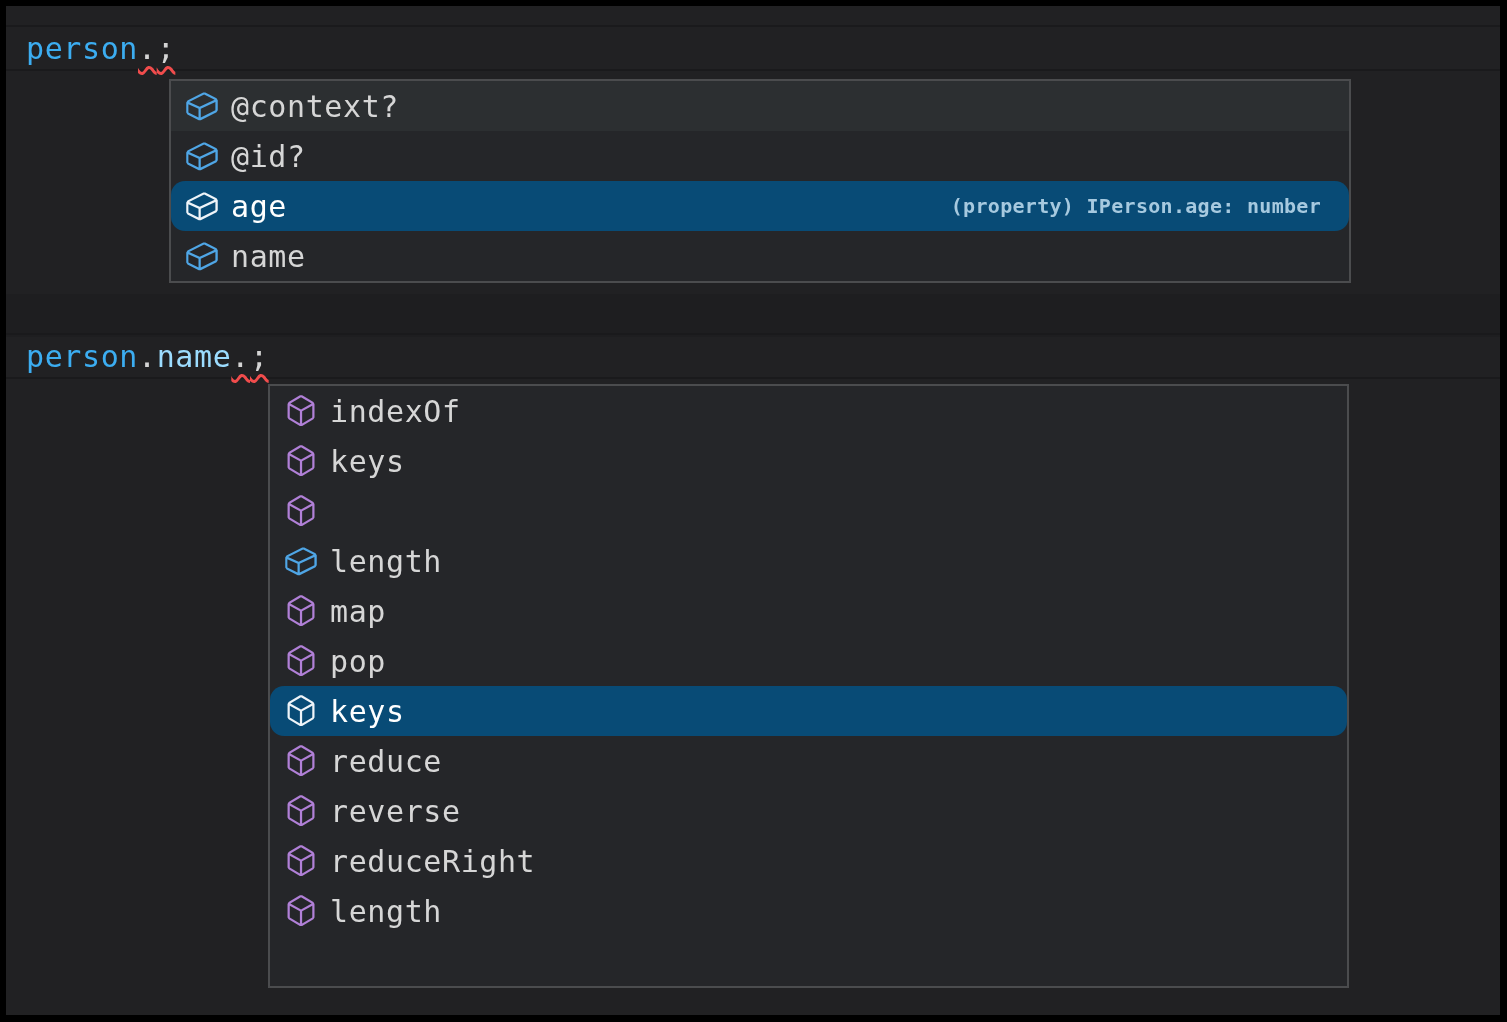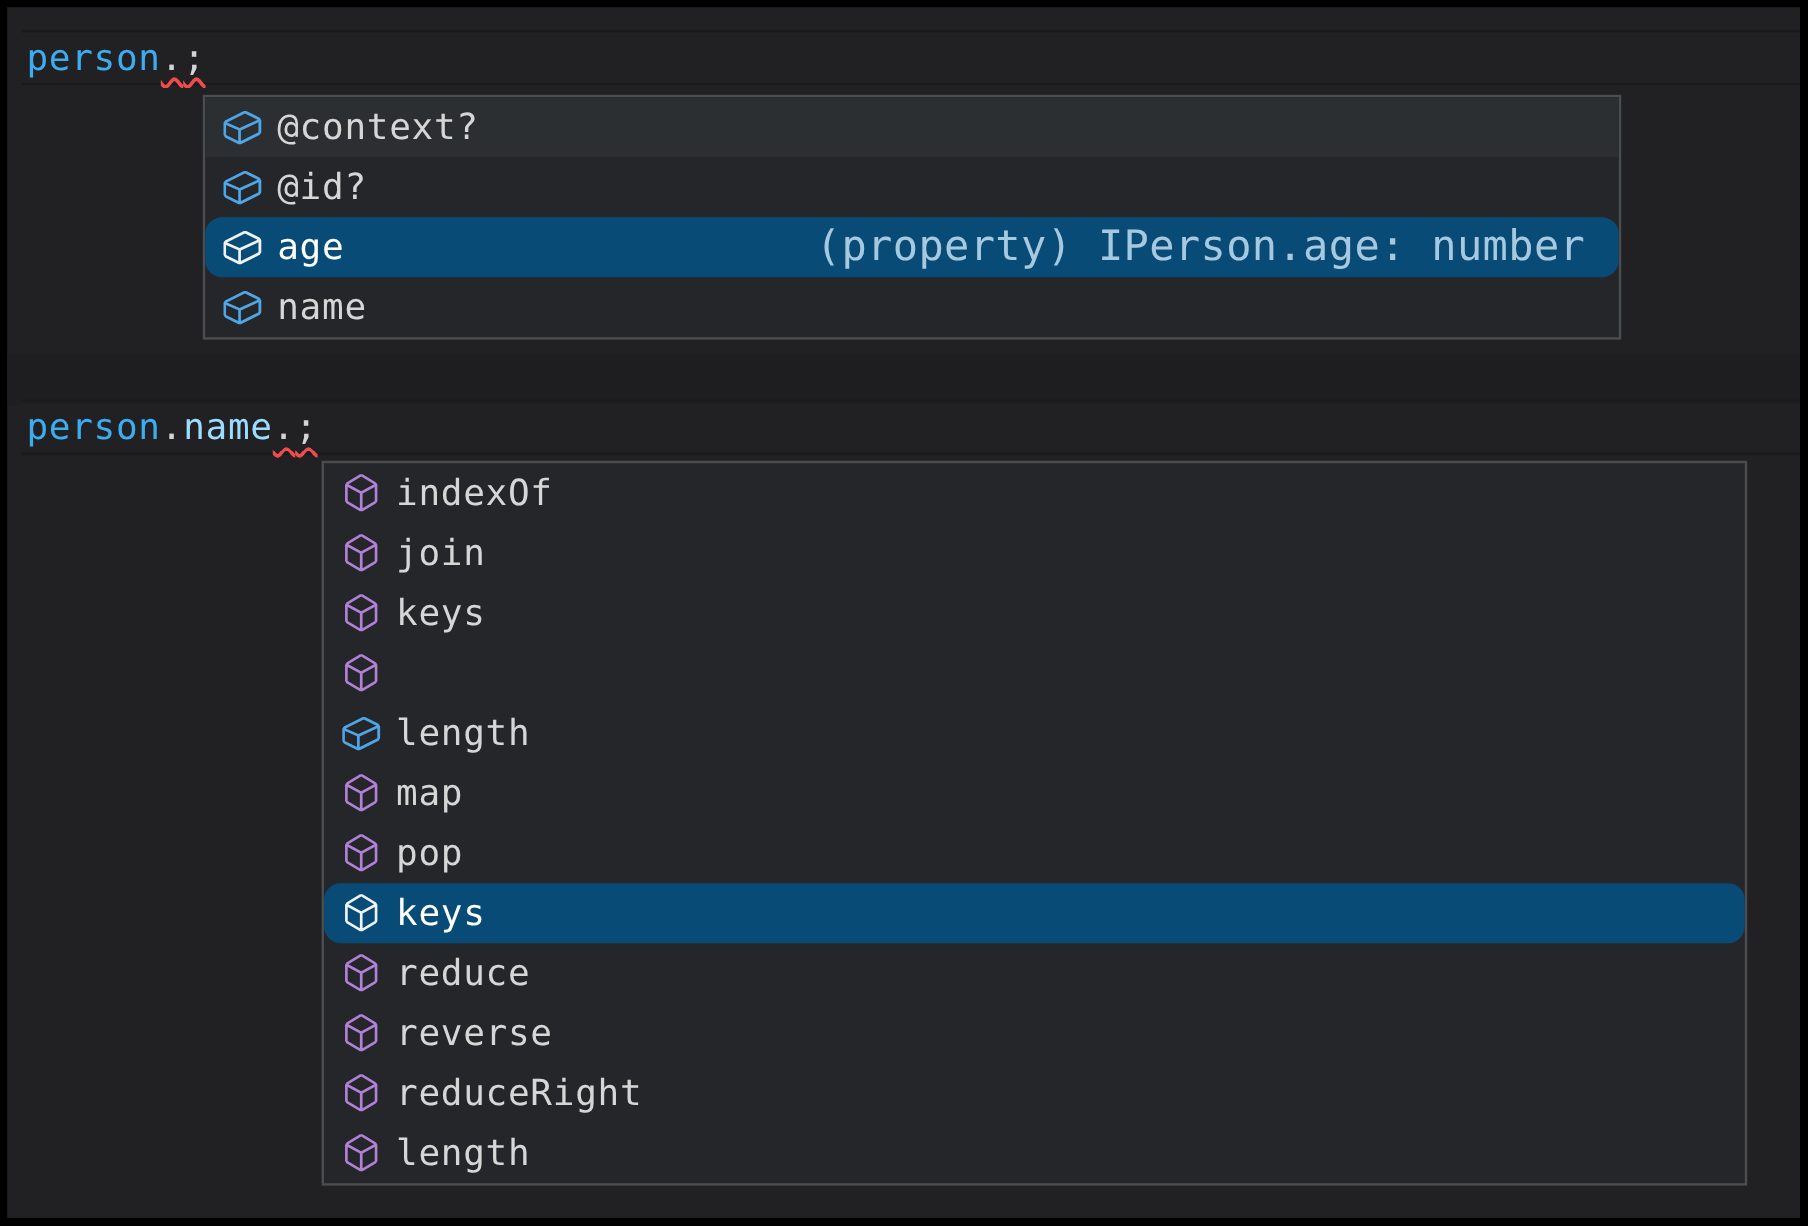--- a/index.html
+++ b/index.html
@@ -33,26 +33,26 @@
     position:absolute;
     left:6px;top:6px;right:7px;bottom:7px;
     background:var(--bg-editor);
   }
   .seam{
     position:absolute;left:0;right:0;
     top:288px;height:43px;
     background:var(--bg-seam);
   }
   .code-line{
-    position:absolute;left:12px;right:0;
+    position:absolute;left:0;right:0;
     height:46px;
     border-top:2px solid var(--line-border);
     border-bottom:2px solid var(--line-border);
     display:flex;align-items:center;
-    padding-left:4px;
+    padding-left:20px;
     font-size:30px;letter-spacing:.6px;
     color:var(--txt-code);
     white-space:pre;
   }
   .code-line-1{top:19px;}
   .code-line-2{top:327px;}
   .tok-ident{color:var(--c-ident);}
   .tok-member{color:var(--c-member);}
   .tok-plain{color:var(--txt-code);}
   .tok-err{
@@ -60,21 +60,21 @@
     text-decoration:underline wavy var(--c-error);
     text-decoration-thickness:3px;
     text-underline-offset:7px;
   }
   .suggest{
     position:absolute;
     background:var(--bg-popup);
     border:2px solid var(--border-popup);
   }
   .suggest-1{left:163px;top:73px;width:1182px;height:204px;}
-  .suggest-2{left:262px;top:378px;width:1188px;height:604px;}
+  .suggest-2{left:262px;top:378px;width:1081px;height:604px;}
   .row{
     display:flex;align-items:center;
     height:50px;
     padding:0 28px 0 12px;
     cursor:pointer;
   }
   .row.hover{background:var(--bg-hover);}
   .row.selected{background:var(--bg-selected);border-radius:14px;}
   .icon{width:38px;height:38px;flex:0 0 38px;display:flex;align-items:center;justify-content:center;}
   .icon svg{width:36px;height:36px;display:block;}
@@ -85,24 +85,25 @@
   .row.selected .p-field,.row.selected .p-method{fill:#eef4f9;}
   .label{
     margin-left:10px;
     font-size:30px;letter-spacing:.6px;
     color:var(--txt-list);
     white-space:pre;
   }
   .row.selected .label{color:#ffffff;}
   .detail{
     margin-left:auto;
-    font-size:35px;letter-spacing:.3px;
+    font-size:20px;letter-spacing:.3px;
     color:var(--txt-detail);
     white-space:pre;
     overflow:hidden;
+    font-weight:bold;
   }
 </style>
 </head>
 <body>
 
 <div class="frame">
   <div class="editor">
     <div class="seam"></div>
 
     <div class="code-line code-line-1"><span class="tok-ident">person</span><span class="tok-err">.</span><span class="tok-err">;</span></div>
@@ -165,30 +166,20 @@
         <span class="label">indexOf</span>
         <span class="detail"></span>
       </div>
         <div class="row kind-method">
         <span class="icon">
           <svg viewBox="0 0 16 16" aria-hidden="true">
             <path class="p-field" d="M14.45 4.5l-5-2.5h-.9l-7 3.5-.55.89v4.5l.55.9 5 2.5h.9l7-3.5.55-.9v-4.5l-.55-.89zm-8 8.64l-4.5-2.25V7.17l4.5 2v3.97zm.5-4.8L2.29 6.23l6.66-3.34 4.67 2.34-6.67 3.11zm7 1.55l-6.5 3.25V9.21l6.5-3v3.68z"></path>
             <path class="p-method" d="M13.51 4l-5-3h-1l-5 3-.49.86v6l.49.85 5 3h1l5-3 .49-.85v-6L13.51 4zm-6 9.56l-4.5-2.7V5.7l4.5 2.45v5.41zM3.27 4.7l4.74-2.84 4.74 2.84-4.74 2.59L3.27 4.7zm9.74 6.16l-4.5 2.7V8.15l4.5-2.45v5.16z"></path>
           </svg>
         </span>
-        <span class="label">join</span>
-        <span class="detail"></span>
-      </div>
-        <div class="row kind-method">
-        <span class="icon">
-          <svg viewBox="0 0 16 16" aria-hidden="true">
-            <path class="p-field" d="M14.45 4.5l-5-2.5h-.9l-7 3.5-.55.89v4.5l.55.9 5 2.5h.9l7-3.5.55-.9v-4.5l-.55-.89zm-8 8.64l-4.5-2.25V7.17l4.5 2v3.97zm.5-4.8L2.29 6.23l6.66-3.34 4.67 2.34-6.67 3.11zm7 1.55l-6.5 3.25V9.21l6.5-3v3.68z"></path>
-            <path class="p-method" d="M13.51 4l-5-3h-1l-5 3-.49.86v6l.49.85 5 3h1l5-3 .49-.85v-6L13.51 4zm-6 9.56l-4.5-2.7V5.7l4.5 2.45v5.41zM3.27 4.7l4.74-2.84 4.74 2.84-4.74 2.59L3.27 4.7zm9.74 6.16l-4.5 2.7V8.15l4.5-2.45v5.16z"></path>
-          </svg>
-        </span>
         <span class="label">keys</span>
         <span class="detail"></span>
       </div>
         <div class="row kind-method">
         <span class="icon">
           <svg viewBox="0 0 16 16" aria-hidden="true">
             <path class="p-field" d="M14.45 4.5l-5-2.5h-.9l-7 3.5-.55.89v4.5l.55.9 5 2.5h.9l7-3.5.55-.9v-4.5l-.55-.89zm-8 8.64l-4.5-2.25V7.17l4.5 2v3.97zm.5-4.8L2.29 6.23l6.66-3.34 4.67 2.34-6.67 3.11zm7 1.55l-6.5 3.25V9.21l6.5-3v3.68z"></path>
             <path class="p-method" d="M13.51 4l-5-3h-1l-5 3-.49.86v6l.49.85 5 3h1l5-3 .49-.85v-6L13.51 4zm-6 9.56l-4.5-2.7V5.7l4.5 2.45v5.41zM3.27 4.7l4.74-2.84 4.74 2.84-4.74 2.59L3.27 4.7zm9.74 6.16l-4.5 2.7V8.15l4.5-2.45v5.16z"></path>
           </svg>
         </span>

